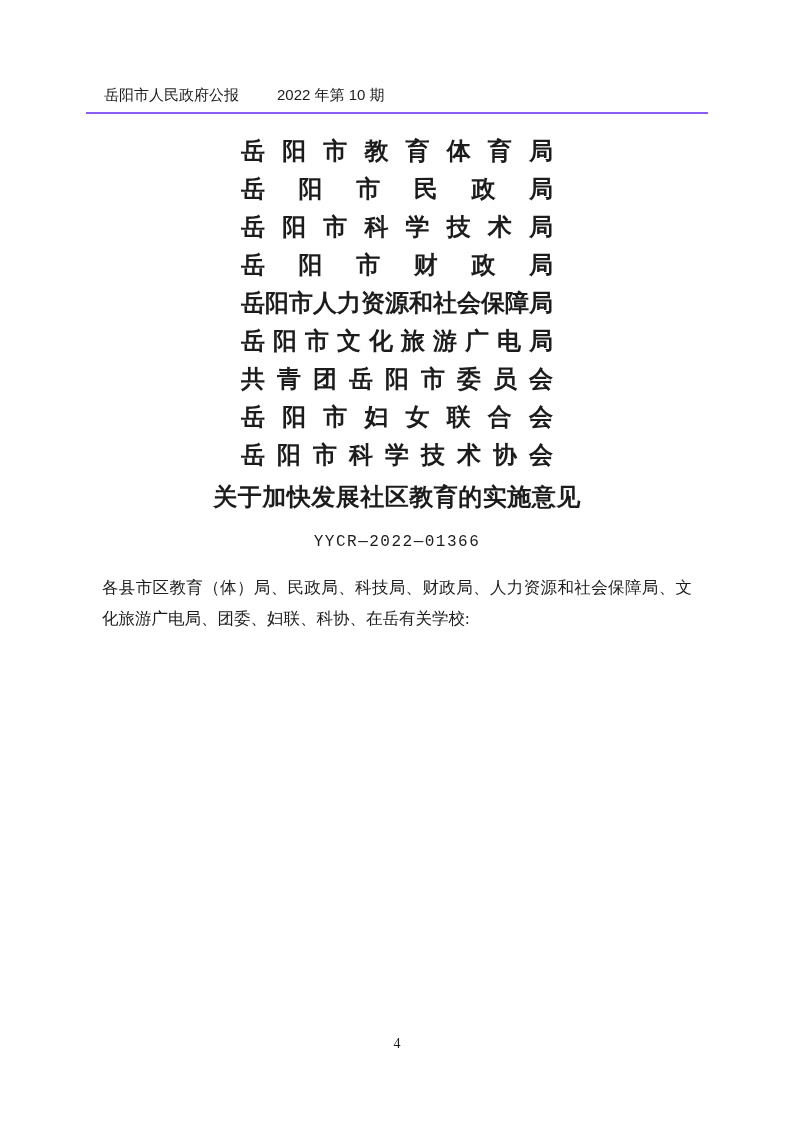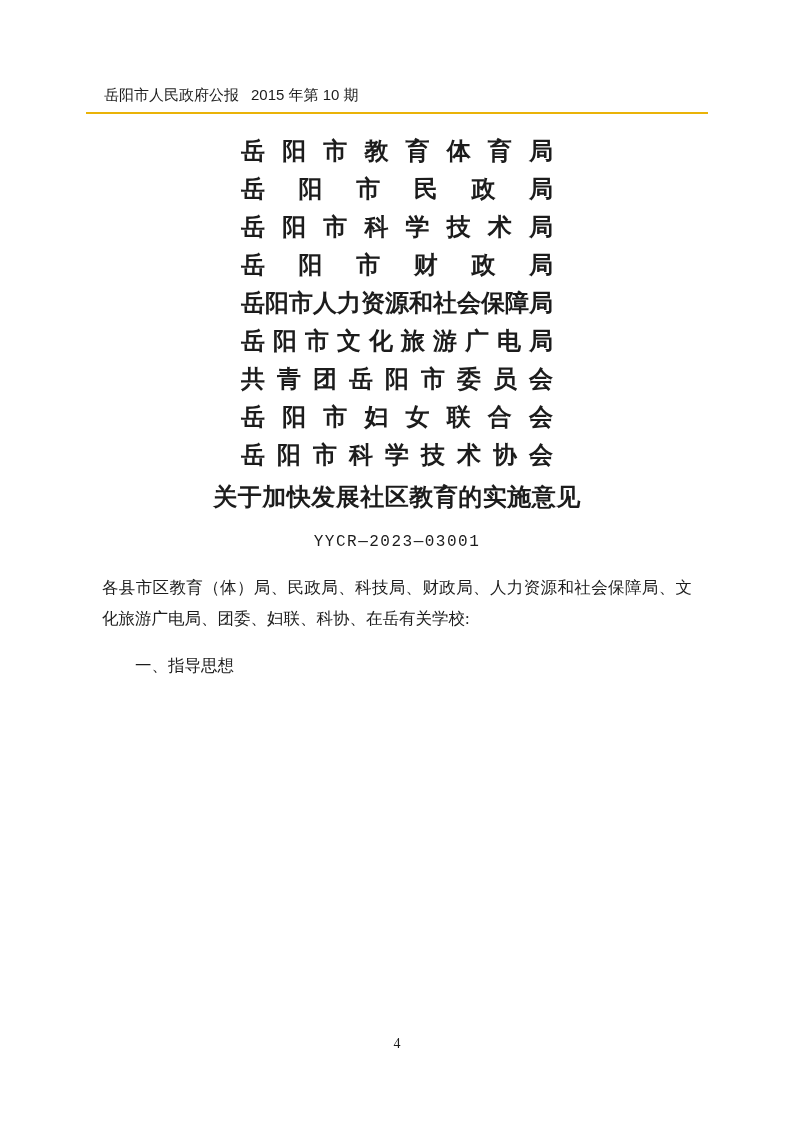--- a/index.html
+++ b/index.html
@@ -14,25 +14,25 @@
     padding: 86px 86px 0 86px;
     background: #ffffff;
     color: #1c1c1c;
     font-family: "Liberation Serif", "DejaVu Serif", serif;
     position: relative;
     overflow: hidden;
   }
   .header {
     display: flex;
     align-items: center;
-    gap: 12px;
+    gap: 38px;
     font-family: "Liberation Sans", "DejaVu Sans", sans-serif;
     font-size: 15px;
     padding-bottom: 7px;
-    border-bottom: 2px solid #eab308;
+    border-bottom: 2px solid #8b5cf6;
     padding-left: 18px;
   }
   .issuers {
     margin-top: 18px;
   }
   .issuer-line {
     display: flex;
     justify-content: space-between;
     width: 312px;
     margin: 0 auto;
@@ -84,21 +84,21 @@
     font-size: 14px;
   }
 </style>
 </head>
 <body>
 
 <div class="page">
 
   <div class="header">
     <span>岳阳市人民政府公报</span>
-    <span>2015 年第 10 期</span>
+    <span>2022 年第 10 期</span>
   </div>
 
   <div class="issuers" id="issuers">
       <div class="issuer-line">
         <span>岳</span>
         <span>阳</span>
         <span>市</span>
         <span>教</span>
         <span>育</span>
         <span>体</span>
@@ -188,22 +188,21 @@
         <span>技</span>
         <span>术</span>
         <span>协</span>
         <span>会</span>
       </div>
     </div>
 
   <h1 class="doc-title">关于加快发展社区教育的实施意见</h1>
 
 
-  <div class="ref-code">YYCR—2023—03001</div>
+  <div class="ref-code">YYCR—2022—01366</div>
 
   <div class="body-text" id="paragraphs">
       <p class="para">各县市区教育（体）局、民政局、科技局、财政局、人力资源和社会保障局、文化旅游广电局、团委、妇联、科协、在岳有关学校:</p>
-      <p class="para indent">一、指导思想</p>
     </div>
 
   <div class="page-number">4</div>
 
 </div>
 
 </body></html>

